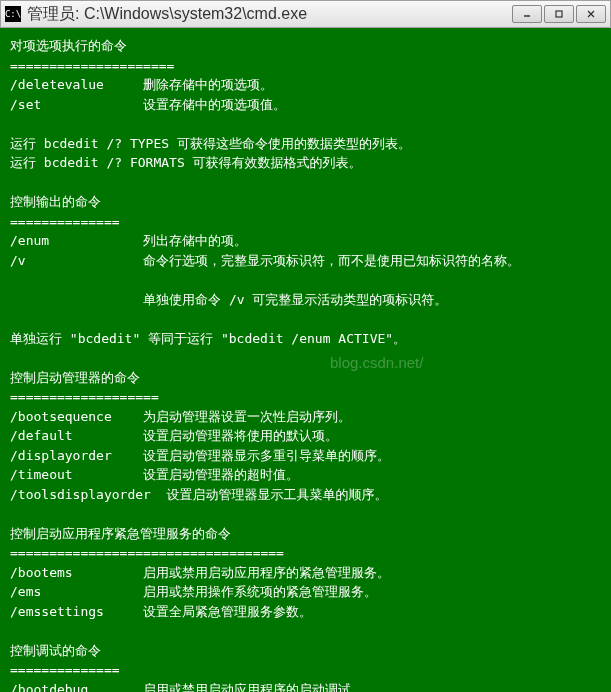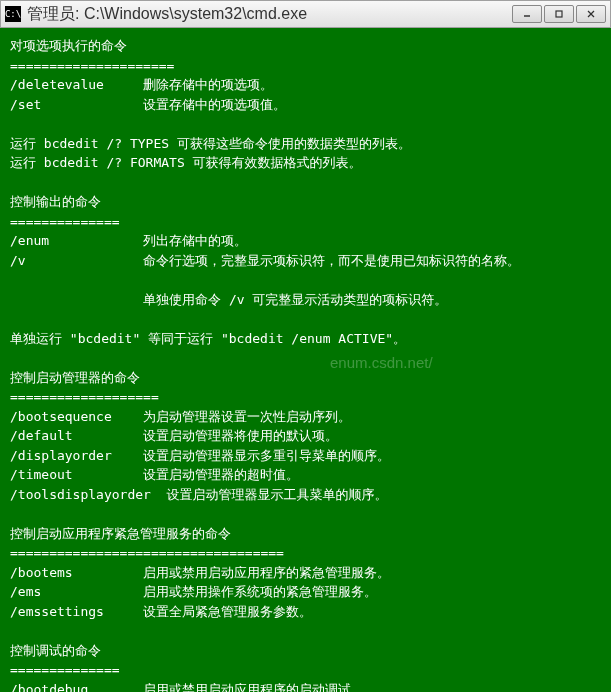--- a/index.html
+++ b/index.html
@@ -133,14 +133,14 @@
 
 控制调试的命令
 ==============
 /bootdebug       启用或禁用启动应用程序的启动调试。
 /dbgsettings     设置全局调试程序参数。
 /debug           启用或禁用操作系统项的内核调试。
 /hypervisorsettings  设置虚拟机监控程序的参数。
 
 
 C:\Users\Administrator&gt;
-  <div class="wm">enum.csdn.net/</div>
+  <div class="wm">blog.csdn.net/</div>
 </div>
 
 </body></html>

